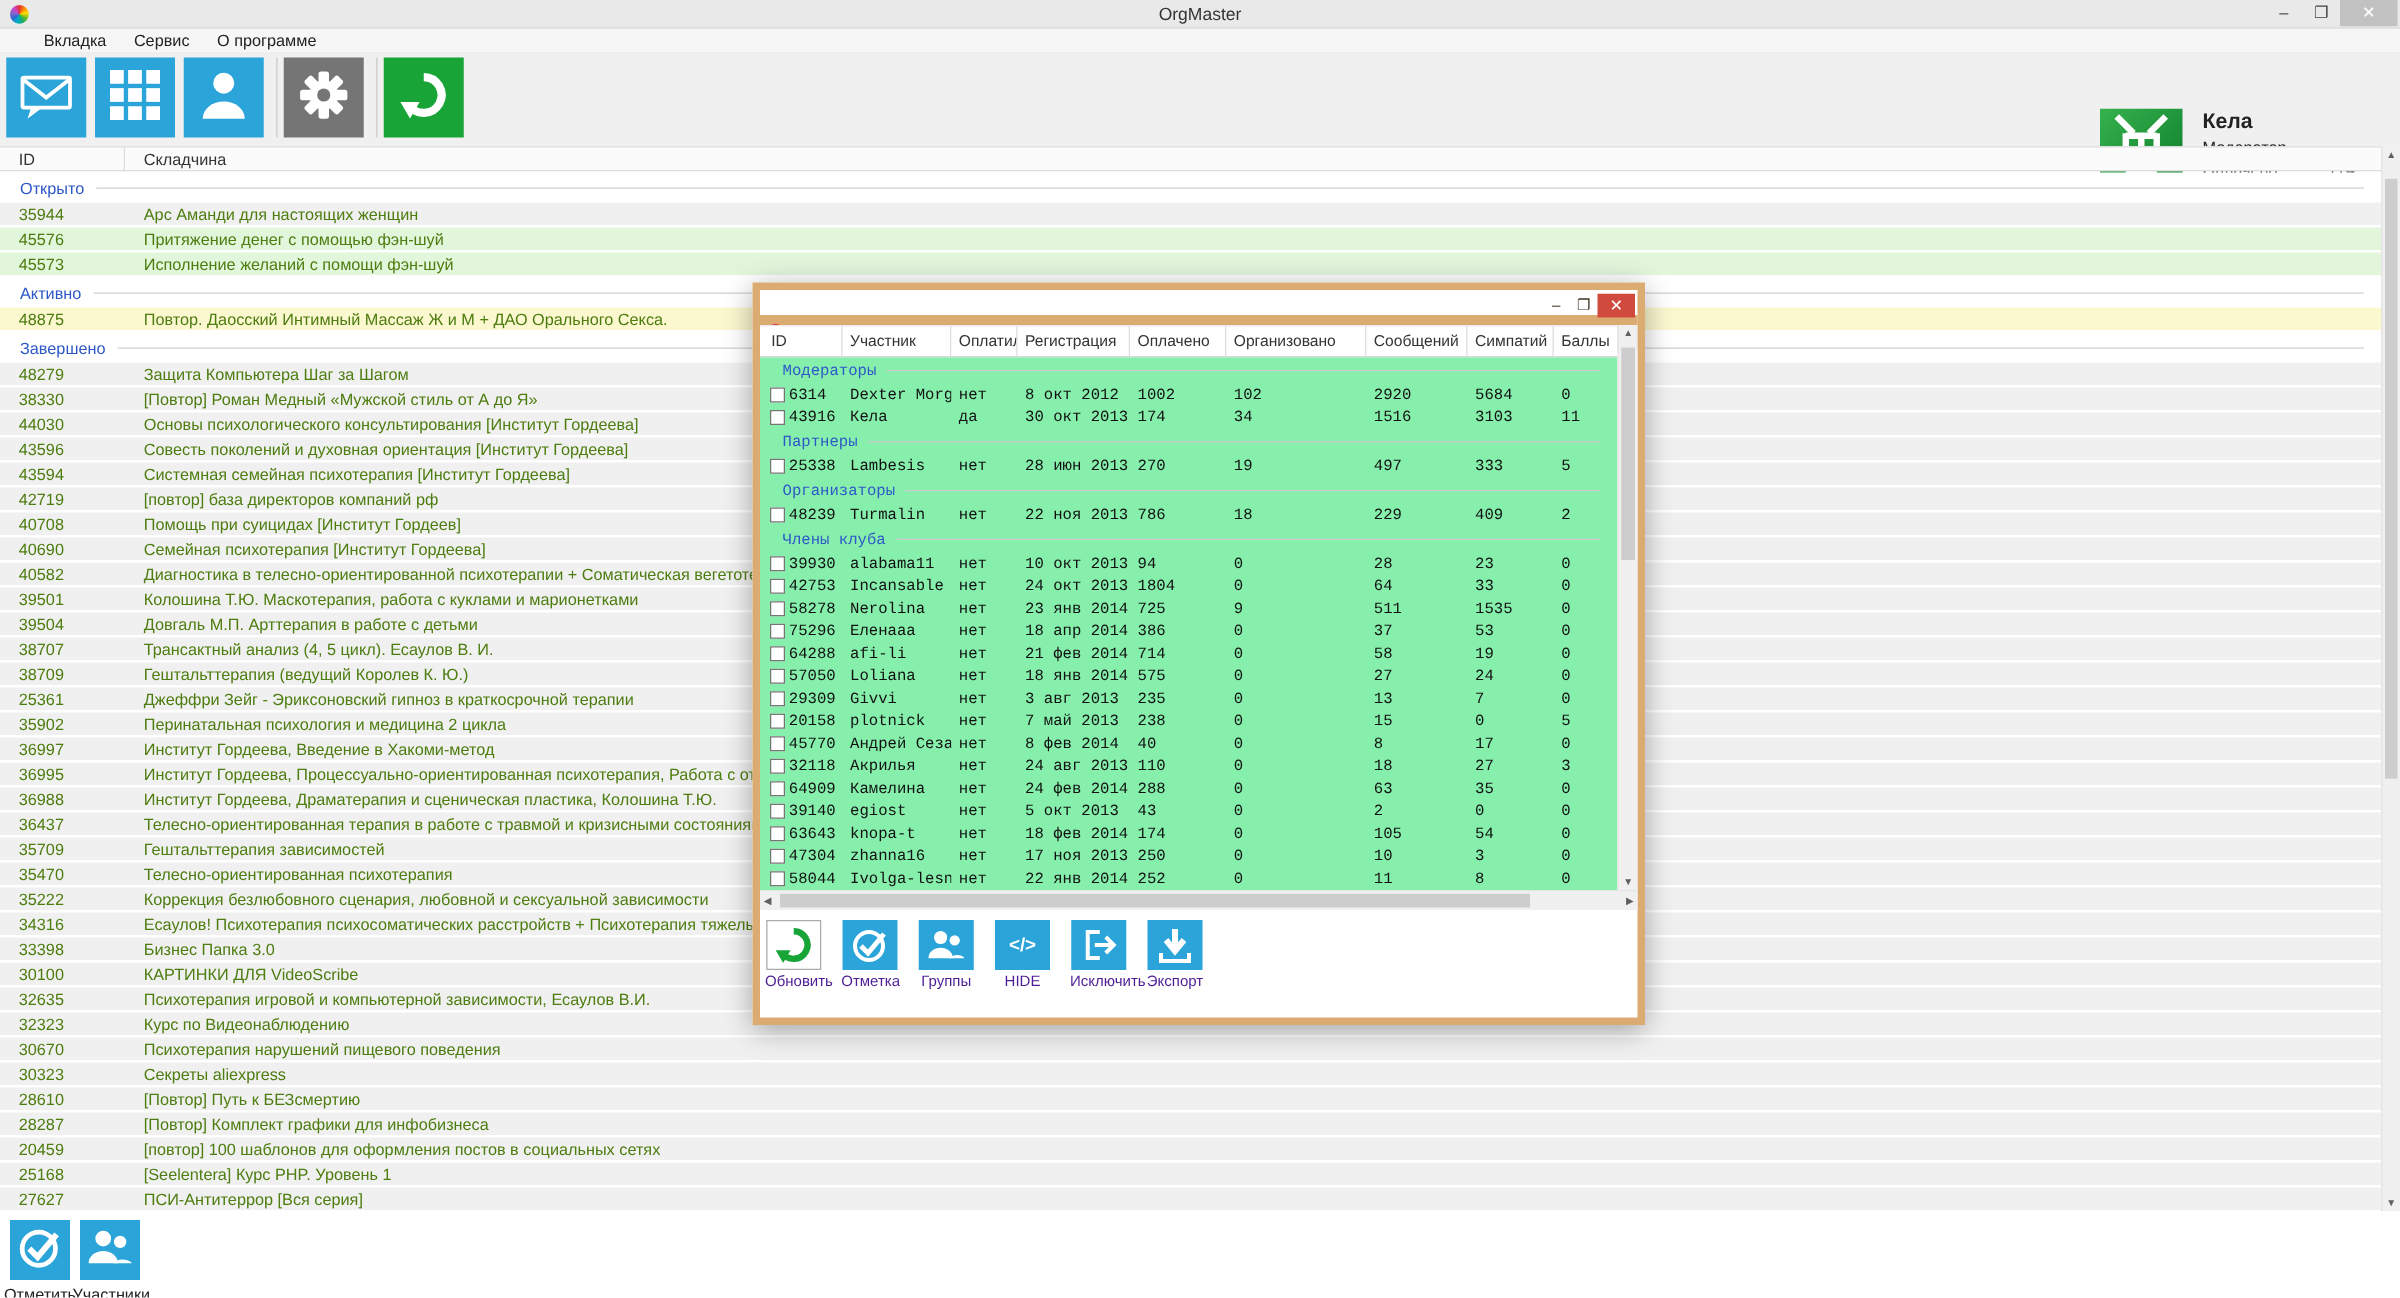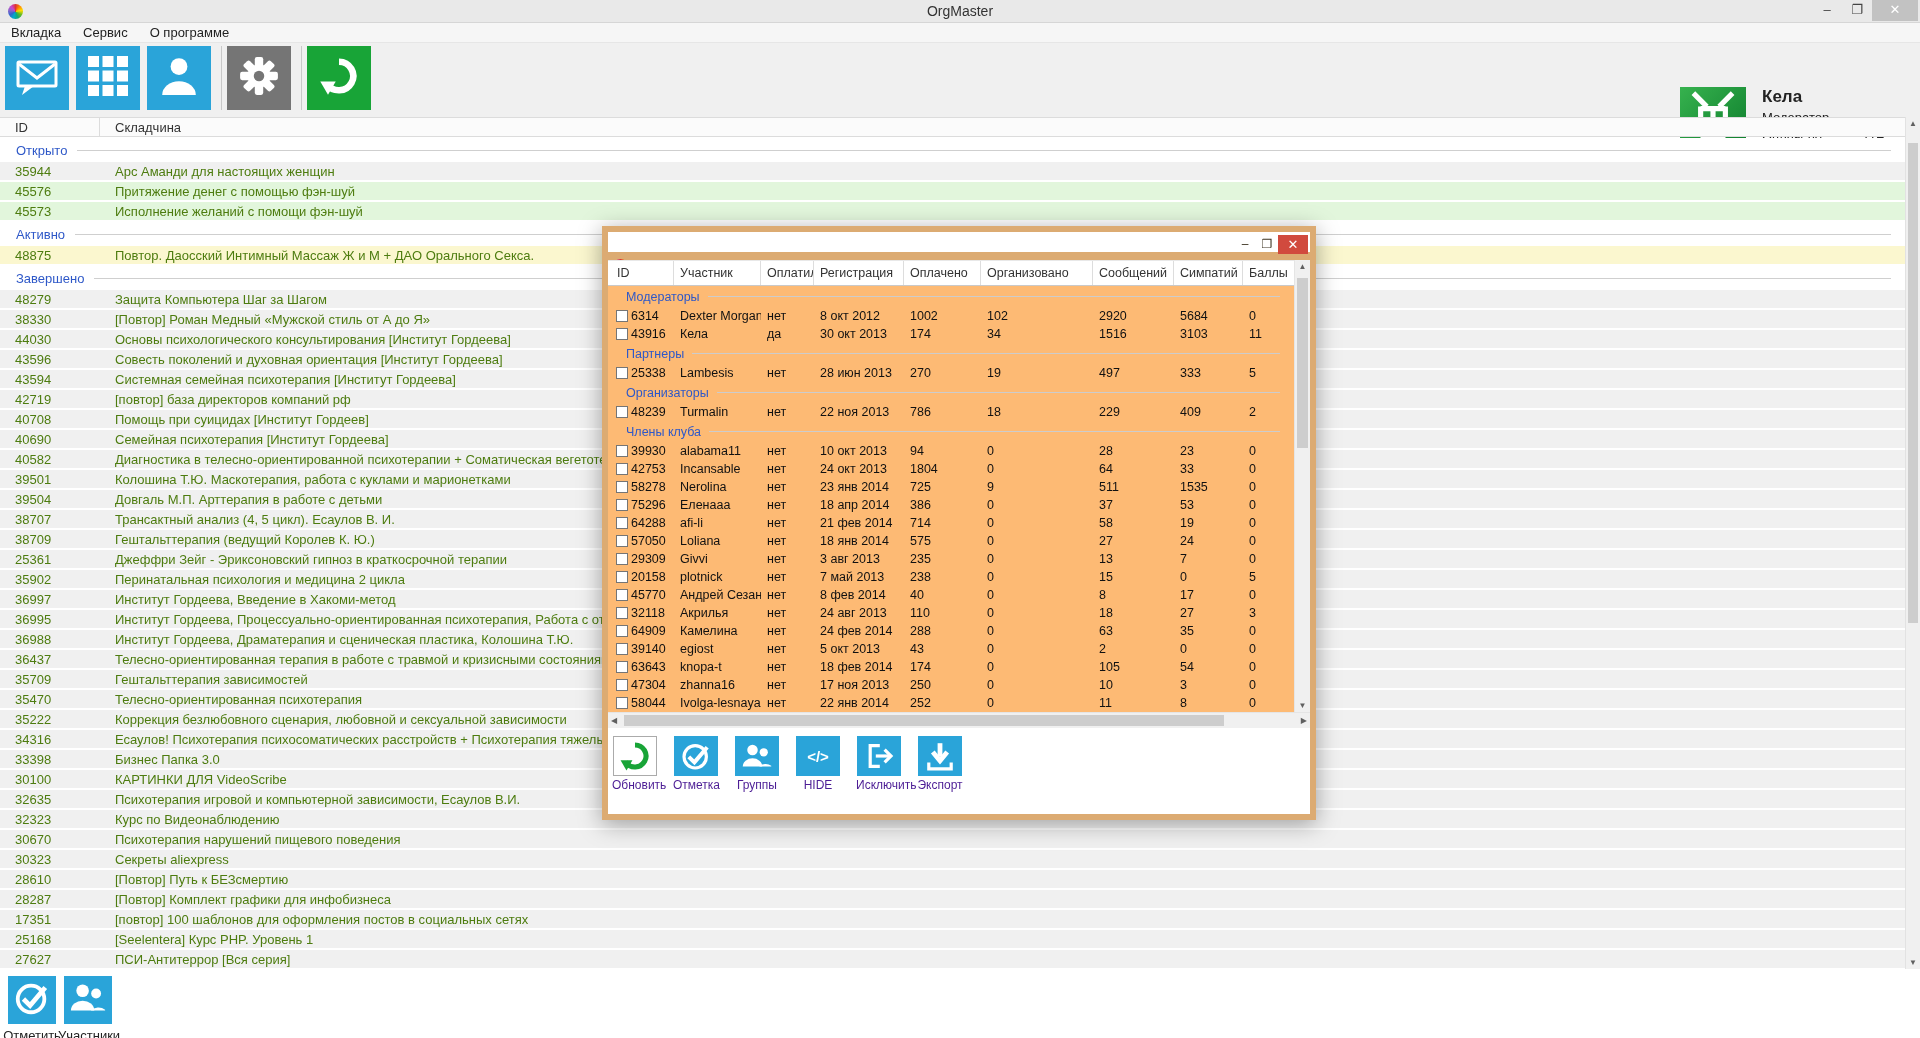--- a/index.html
+++ b/index.html
@@ -8,21 +8,21 @@
   
   .titlebar{position:absolute;top:0;left:0;right:0;height:22px;background:#e9e9e9;
             border-bottom:1px solid #d6d6d6;display:flex;align-items:center;text-decoration:underline;}
   .app-pinwheel{width:15px;height:15px;border-radius:50%;margin-left:8px;
             background:conic-gradient(#d33,#f80,#fd0,#6b2,#1a7,#0ac,#36c,#86c,#c4c,#d33);}
   .tb-title{position:absolute;left:0;right:0;text-align:center;font-size:14px;color:#333;}
   .tb-controls{position:absolute;right:2px;top:0;height:21px;display:flex;}
   .wbtn{width:30px;text-align:center;font-size:13px;line-height:20px;color:#444;}
   .wbtn.close{width:46px;background:#c2c2c2;color:#fff;}
   .menubar{position:absolute;top:23px;left:0;right:0;height:19px;background:#f6f6f6;
-           border-bottom:1px solid #e6e6e6;display:flex;align-items:center;padding-left:0;}
+           border-bottom:1px solid #e6e6e6;display:flex;align-items:center;padding-left:24px;}
   .menu-item{font-size:13px;color:#222;padding:0 11px;}
   .toolbar{position:absolute;top:43px;left:0;right:0;height:74px;background:#f0f0f0;}
   .tool-btn{position:absolute;top:3px;width:64px;height:64px;display:flex;align-items:center;justify-content:center;}
   .tool-blue{background:#2aa4d9;} .tool-gray{background:#757575;} .tool-green{background:#18a437;}
   .tb1{left:5px}.tb2{left:76px}.tb3{left:147px}.tb4{left:227px}.tb5{left:307px}
   .tool-sep{position:absolute;top:3px;width:1px;height:64px;background:#c9c9c9;}
   .ts1{left:221px}.ts2{left:301px}
   
   .user-panel{position:absolute;left:1680px;top:44px;display:flex;}
   .avatar{width:66px;height:66px;background:linear-gradient(135deg,#36b24e,#0c7a2b);}
@@ -64,21 +64,21 @@
   .dwbtn{width:22px;text-align:center;font-size:12px;color:#3c3322;line-height:19px;}
   .dwbtn.close{width:30px;background:#d14a3e;color:#fff;font-size:13px;}
   .dlg-header{position:absolute;left:0;top:28px;width:686px;height:26px;box-sizing:border-box;
      border-top:1px solid #e8e8e8;border-bottom:1px solid #c9c9c9;display:grid;
      grid-template-columns:14px 52px 87px 53px 90px 77px 112px 81px 69px 51px;
      font-size:12.5px;color:#333;background:#fff;}
   .dlg-header .hcell{display:flex;align-items:center;padding-left:6px;height:100%;
      border-right:1px solid #ddd;overflow:hidden;white-space:nowrap;}
   .dlg-header .hcell.idspan{grid-column:1/3;padding-left:9px;}
   .dlg-header .hcell.last{border-right:none;}
-  .dlg-body{position:absolute;left:0;top:54px;width:686px;height:426px;overflow:hidden;background:#fdba74;}
+  .dlg-body{position:absolute;left:0;top:54px;width:686px;height:426px;overflow:hidden;background:#86efac;font-family:Liberation Mono, monospace;}
   .dlg-group{height:21px;display:flex;align-items:center;padding-left:18px;color:#2e58c8;font-size:12.5px;}
   .dlg-group .rule{flex:1;height:1px;background:#ccc;margin:0 14px 0 8px;}
   .dlg-row{height:18px;display:grid;
      grid-template-columns:14px 52px 87px 53px 90px 77px 112px 81px 69px 51px;
      align-items:center;font-size:12.5px;color:#111;}
   .dlg-row .cell{padding-left:6px;white-space:nowrap;overflow:hidden;}
   .dlg-row .cell.idc{padding-left:9px;}
   .dlg-row .cb{width:12px;height:12px;border:1px solid #757575;background:#fff;margin-left:8px;box-sizing:border-box;}
   .dlg-vscroll{position:absolute;left:686px;top:28px;width:16px;height:452px;background:#f0f0f0;
                border-left:1px solid #e5e5e5;box-sizing:border-box;}
@@ -354,21 +354,21 @@
     </div>
     <div class="mt-row gray">
       <span>28610</span>
       <span>[Повтор] Путь к БЕЗсмертию</span>
     </div>
     <div class="mt-row gray">
       <span>28287</span>
       <span>[Повтор] Комплект графики для инфобизнеса</span>
     </div>
     <div class="mt-row gray">
-      <span>17351</span>
+      <span>20459</span>
       <span>[повтор] 100 шаблонов для оформления постов в социальных сетях</span>
     </div>
     <div class="mt-row gray">
       <span>25168</span>
       <span>[Seelentera] Курс PHP. Уровень 1</span>
     </div>
     <div class="mt-row gray">
       <span>27627</span>
       <span>ПСИ-Антитеррор [Вся серия]</span>
     </div>

